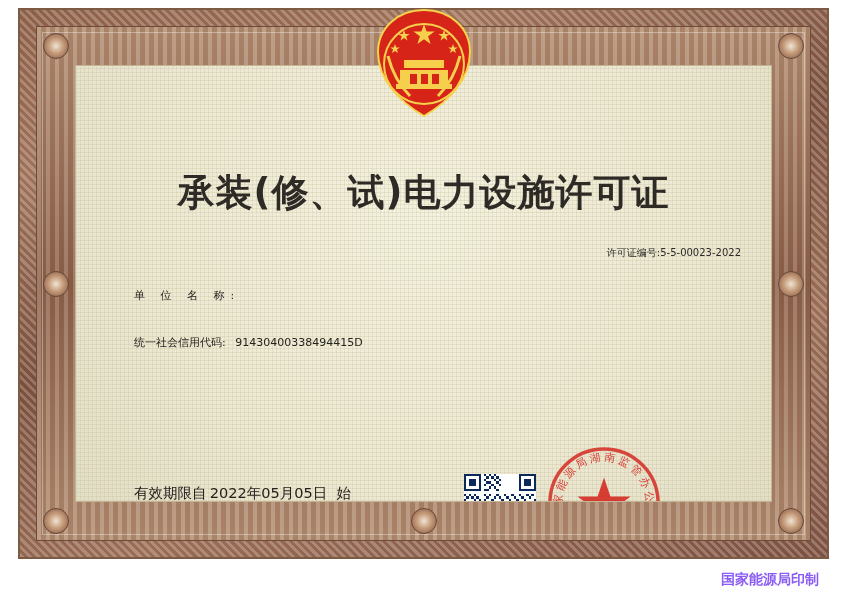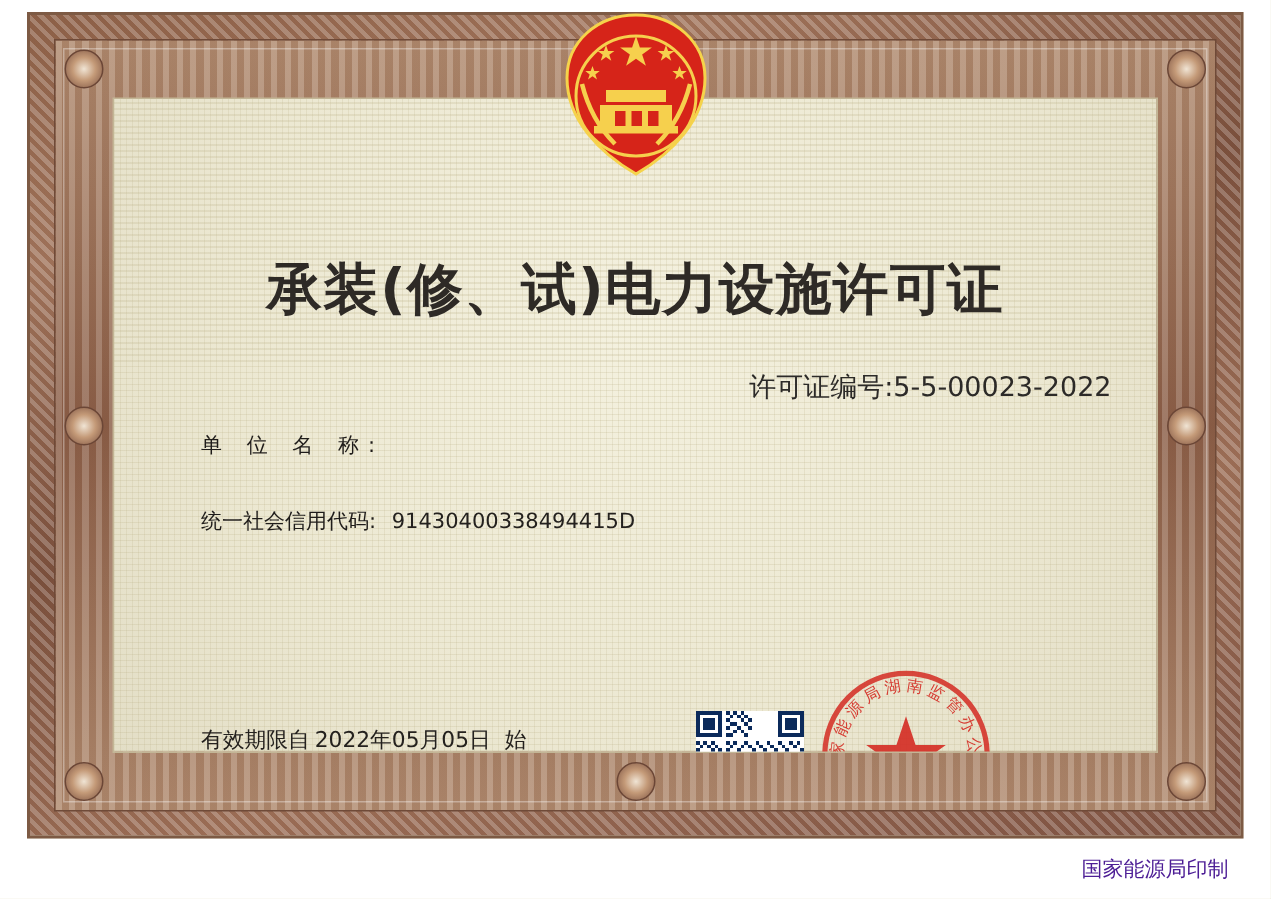--- a/index.html
+++ b/index.html
@@ -122,33 +122,33 @@
     font-size: 37px;
     font-weight: bold;
     letter-spacing: 1px;
     color: #2e2a26;
   }
 
   .cert-no {
     position: absolute;
     right: 30px;
     top: 180px;
-    font-size: 18px;
+    font-size: 10px;
     color: #2c2a28;
     font-family: "DejaVu Sans", "Liberation Sans", sans-serif;
   }
 
   
   .fields {
     position: absolute;
     left: 0;
     right: 0;
     top: 222px;
     font-family: "DejaVu Sans", "Liberation Sans", sans-serif;
-    font-size: 14px;
+    font-size: 11px;
     color: #24211e;
   }
   .row {
     position: relative;
     display: flex;
     align-items: flex-start;
     margin-bottom: 14px;
   }
   .col-left {
     width: 355px;
@@ -221,21 +221,22 @@
     height: 118px;
   }
 
   
   .footer {
     position: absolute;
     right: 28px;
     bottom: 10px;
     font-family: "DejaVu Sans", "Liberation Sans", sans-serif;
     font-size: 14px;
-    color: #4c1d95;
+    color: #8b5cf6;
+    font-weight: bold;
   }
 </style>
 </head>
 <body>
 
 <div id="certificate">
 
   <div class="frame-outer">
     <div class="frame-band">
       <div class="rosette tl"></div>

